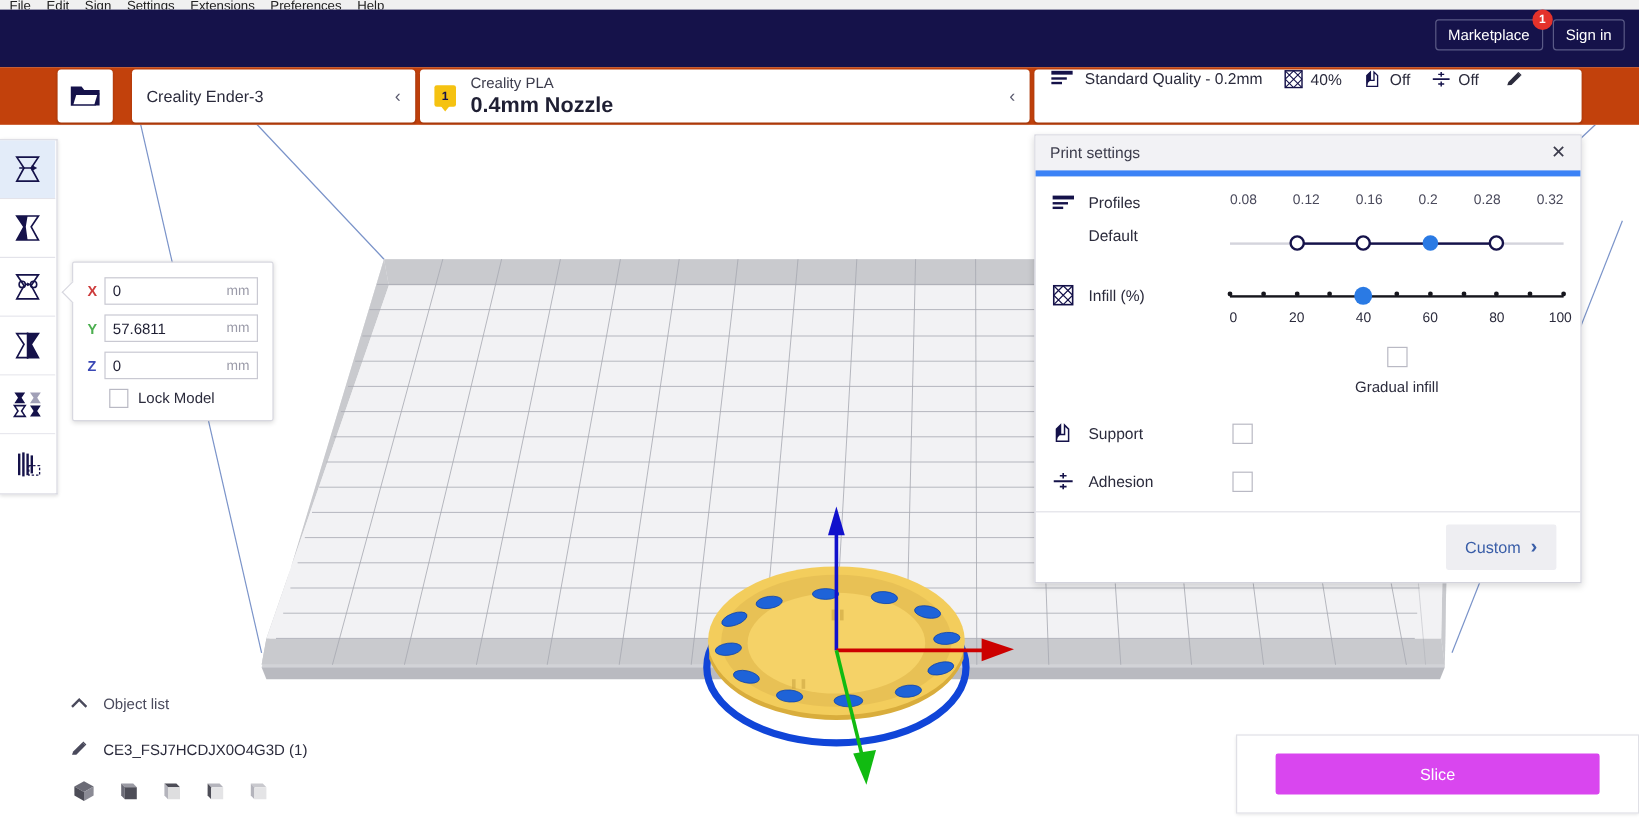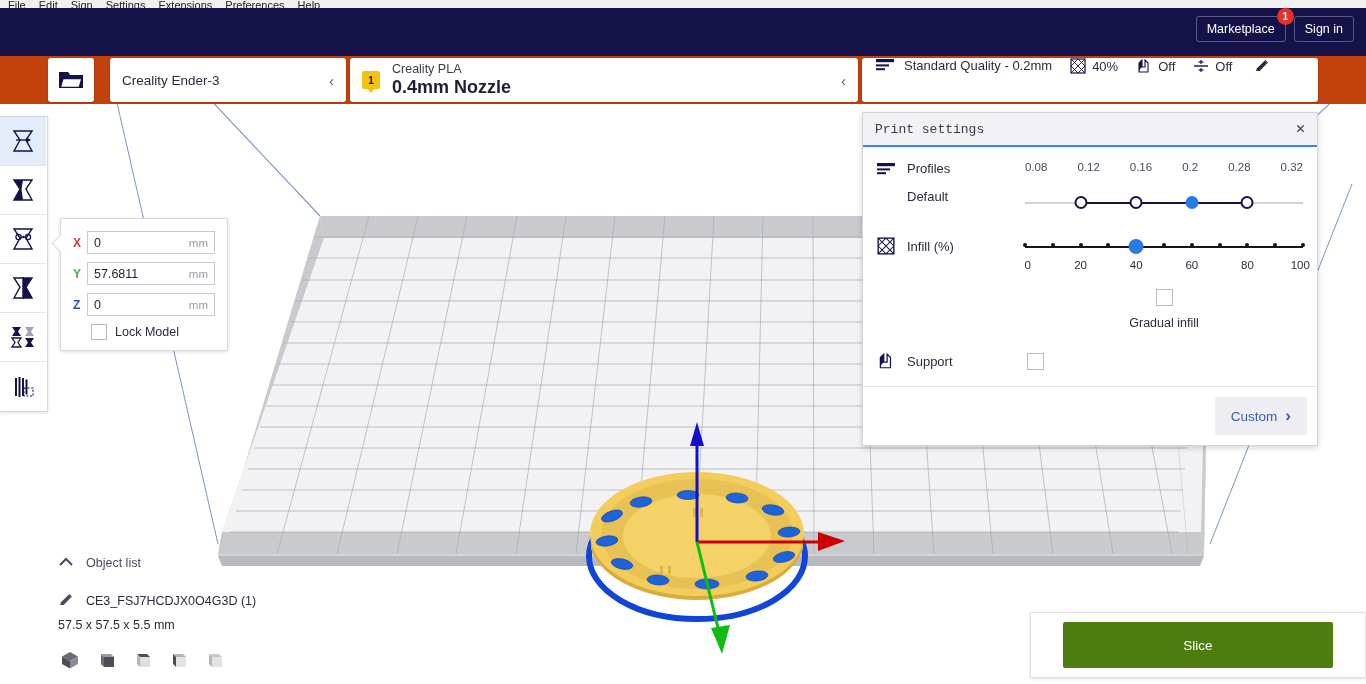--- a/index.html
+++ b/index.html
@@ -149,22 +149,22 @@
   .viewicons { position: absolute; left: 60px; bottom: 10px; display: flex; gap: 16px; }
   .viewicons div { cursor: pointer; }
 
   
   .psp {
     position: absolute; right: 48px; top: 112px; width: 456px;
     background: #fff; border: 1px solid #d3d3dc;
     box-shadow: 0 2px 6px rgba(0,0,0,.16);
   }
   .psp-hdr {
-    height: 34px; background: #f2f2f5; border-bottom: 2px solid #3b82f6;
-    display: flex; align-items: center; padding: 0 12px; font-family: Liberation Mono, monospace;
+    height: 34px; background: #f2f2f5; border-bottom: 5px solid #3b82f6;
+    display: flex; align-items: center; padding: 0 12px;
   }
   .psp-title { font-size: 13px; color: #3c3c4c; flex: 1; }
   .psp-close { font-size: 15px; color: #3c3c4c; cursor: pointer; line-height: 1; }
   .psp-body { padding: 14px 0 0 0; }
   .prow { display: flex; align-items: flex-start; padding: 0 14px; }
   .prow-lbl { display: flex; align-items: center; gap: 12px; width: 148px; flex-shrink: 0; }
   .prow-lbl span { font-size: 13px; color: #2b2b3c; }
 
   .slider-wrap { flex: 1; position: relative; }
   .tickrow { display: flex; justify-content: space-between; padding: 0 0 12px 0; }
@@ -190,36 +190,36 @@
     background: #16161d; transform: translateX(-50%); }
   .inf-knob { position: absolute; top: 0; width: 15px; height: 15px; border-radius: 50%;
     background: #2a7ae4; transform: translateX(-50%); cursor: pointer; }
   .inf-labels { position: relative; height: 16px; margin-top: 4px; }
   .inf-labels div { position: absolute; font-size: 11.5px; color: #2b2b3c; transform: translateX(-50%); }
 
   .gradrow { display: flex; align-items: center; gap: 10px; margin-top: 14px; flex-direction: column; }
   .gradrow span { font-size: 12.5px; color: #2b2b3c; }
   .cbox-lg { width: 17px; height: 17px; border: 1px solid #b9b9c4; background: #fff; cursor: pointer; }
 
-  .psp-foot { border-top: 1px solid #e2e2e8; margin-top: 16px; padding: 10px 10px; display: flex; justify-content: flex-end; }
+  .psp-foot { border-top: 1px solid #e2e2e8; margin-top: 16px; padding: 10px 20px; display: flex; justify-content: flex-end; }
   .custom-btn {
     background: #eeeef2; border: none; padding: 9px 16px; border-radius: 2px;
     font-size: 13.5px; color: #3a5ea8; display: flex; align-items: center; gap: 8px;
     cursor: pointer; font-family: "Liberation Sans", sans-serif;
   }
 
   
   .slicecard {
     position: absolute; right: 0px; bottom: 6px; width: 336px; height: 66px;
     background: #fff; border: 1px solid #e0e0e6;
     box-shadow: 0 1px 3px rgba(0,0,0,.12);
     display: flex; align-items: center; justify-content: center;
   }
   .slicebtn {
-    width: 270px; height: 46px; background: #4d7c0f; color: #fff;
+    width: 270px; height: 34px; background: #d946ef; color: #fff;
     border: none; border-radius: 2px; font-size: 13.5px; cursor: pointer;
     font-family: "Liberation Sans", sans-serif;
   }
 </style>
 </head>
 <body>
 
 <div id="app">
 
   <div class="menubar">
@@ -511,21 +511,20 @@
       </svg>
       <span>Object list</span>
     </div>
     <div class="objrow">
       <svg width="16" height="16" viewBox="0 0 16 16">
         <path d="M2 13 L3 10.3 L10.6 2.7 L13.2 5.3 L5.6 12.9 Z" fill="#4a4a5c"></path>
         <path d="M11.4 1.9 L14 4.5 L13.2 5.3 L10.6 2.7 Z" fill="#4a4a5c"></path>
       </svg>
       <span class="objname">CE3_FSJ7HCDJX0O4G3D (1)</span>
     </div>
-    <div class="objdim">57.5 x 57.5 x 5.5 mm</div>
   </div>
 
   <div class="viewicons">
     <div>
       <svg width="20" height="20" viewBox="0 0 20 20">
         <polygon points="10,2 18,6.5 10,11 2,6.5" fill="#6b6b76"></polygon>
         <polygon points="2,6.5 10,11 10,18.5 2,14" fill="#4d4d57"></polygon>
         <polygon points="18,6.5 10,11 10,18.5 18,14" fill="#8b8b95"></polygon>
       </svg>
     </div>
@@ -648,20 +647,35 @@
             <path d="M3 14 L3 5 L6 2 L6 9 L9 9 L9 2 L12 5 L12 14 Z" fill="none" stroke="#15124a" stroke-width="1.1"></path>
             <path d="M3 14 L3 5 L6 2 L6 9 L4 11 Z" fill="#15124a"></path>
           </svg>
           <span>Support</span>
         </div>
         <div class="slider-wrap">
           <div class="cbox-lg" style="margin-left:2px;"></div>
         </div>
       </div>
 
+      <div class="prow" style="margin-top:22px; align-items:center;">
+        <div class="prow-lbl">
+          <svg width="18" height="18" viewBox="0 0 16 16">
+            <line x1="1" y1="8" x2="15" y2="8" stroke="#15124a" stroke-width="1.4"></line>
+            <line x1="8" y1="2" x2="8" y2="6" stroke="#15124a" stroke-width="1.2"></line>
+            <line x1="5.5" y1="4" x2="10.5" y2="4" stroke="#15124a" stroke-width="1.2"></line>
+            <line x1="8" y1="10" x2="8" y2="14" stroke="#15124a" stroke-width="1.2"></line>
+            <line x1="5.5" y1="12" x2="10.5" y2="12" stroke="#15124a" stroke-width="1.2"></line>
+          </svg>
+          <span>Adhesion</span>
+        </div>
+        <div class="slider-wrap">
+          <div class="cbox-lg" style="margin-left:2px;"></div>
+        </div>
+      </div>
 
       <div class="psp-foot">
         <div class="custom-btn">
           <span>Custom</span>
           <span style="font-size:17px;font-weight:700;">›</span>
         </div>
       </div>
     </div>
   </div>
 

